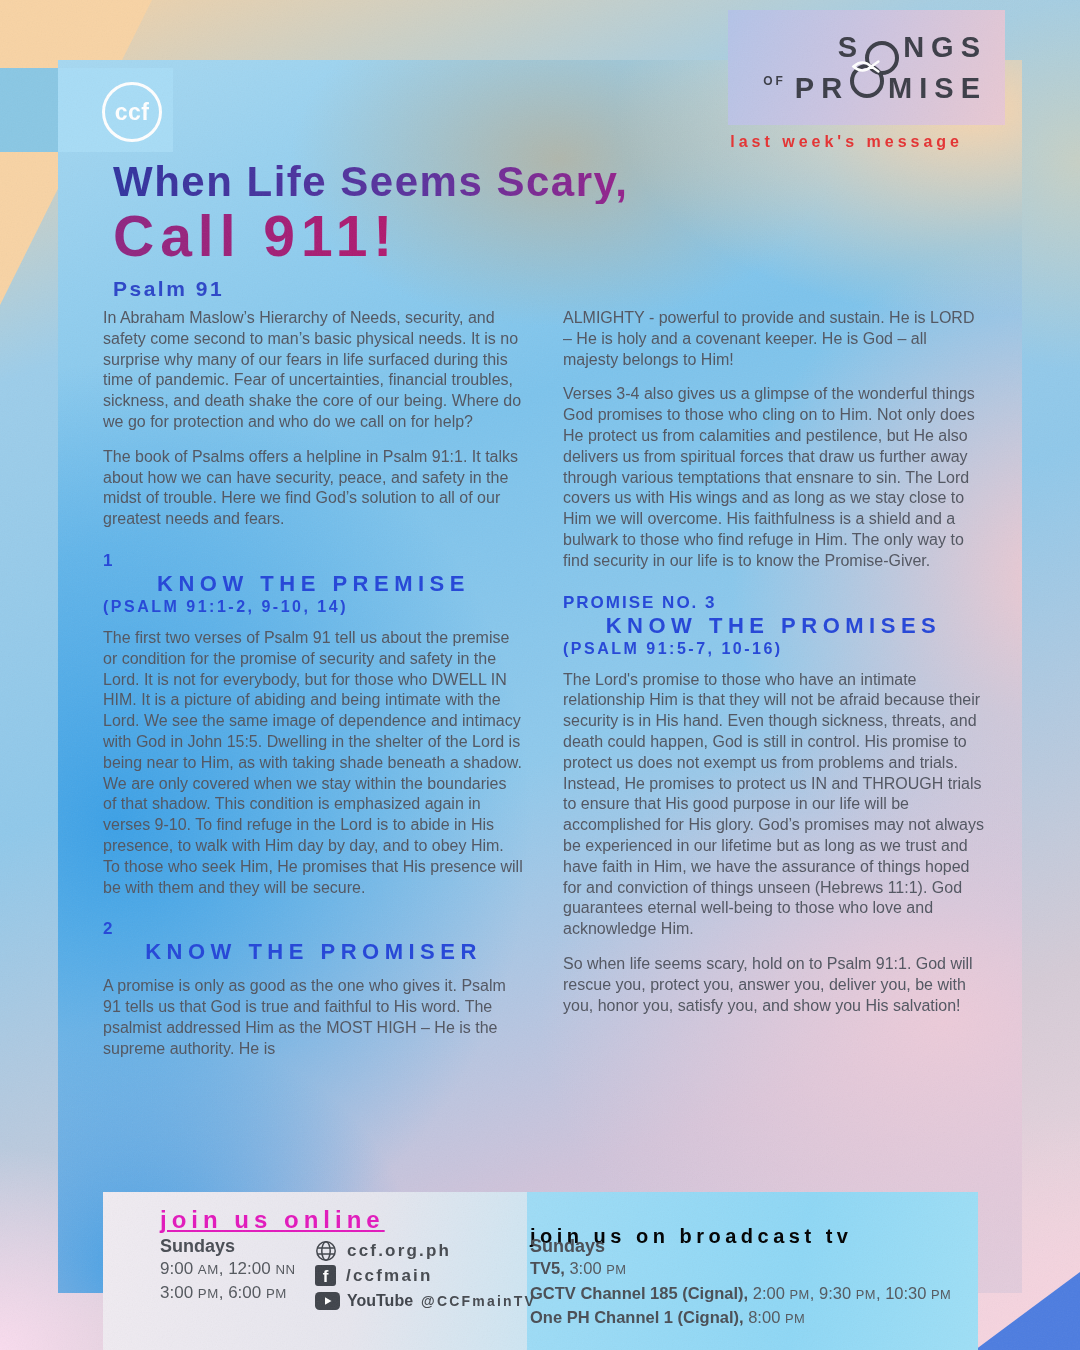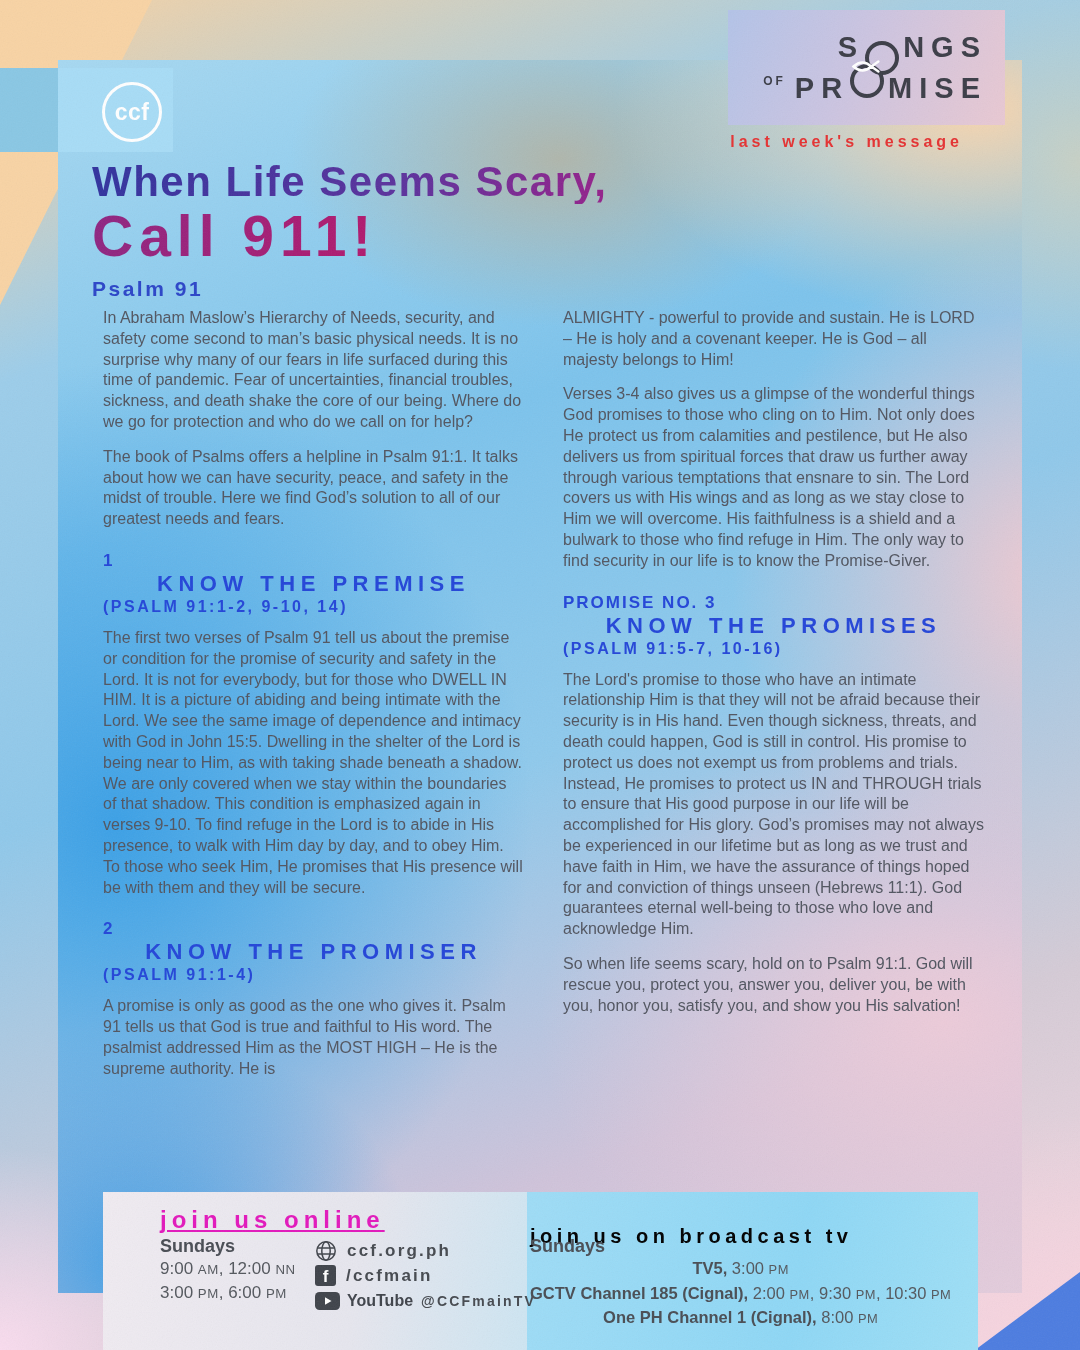--- a/index.html
+++ b/index.html
@@ -41,21 +41,21 @@
   .ring{width:34px;height:34px;border:4.5px solid #3b3d47;border-radius:50%;display:inline-block;
     box-sizing:border-box;margin:0 4px 0 1px;position:relative;}
   .ring.r1{transform:translateY(11px);}
   .ring.r2{transform:translateY(-7px);}
   .songs-of{font-size:12px;letter-spacing:3px;font-weight:bold;margin-right:9px;transform:translateY(-7px);margin-left:29px;}
   .songs-l2{margin-top:7px;}
   .fish{position:absolute;left:50%;top:-10px;transform:translateX(-52%);}
   .tagline{position:absolute;left:728px;top:133px;width:259px;text-align:right;padding-right:24px;
     box-sizing:border-box;font-weight:bold;font-size:16px;letter-spacing:4px;color:#e53131;}
   
-  .titles{position:absolute;left:92px;top:160px;width:700px;}
+  .titles{position:absolute;left:113px;top:160px;width:700px;}
   .t1{font-size:42px;font-weight:bold;letter-spacing:1.5px;line-height:1.05;
     background:linear-gradient(90deg,#30329e 0%,#5c319c 45%,#a21d86 80%,#c3156a 100%);
     -webkit-background-clip:text;background-clip:text;color:transparent;}
   .t2{font-size:57px;font-weight:bold;letter-spacing:6px;line-height:1.0;margin-top:4px;
     background:linear-gradient(90deg,#8e2581 0%,#b5176b 45%,#c61459 100%);
     -webkit-background-clip:text;background-clip:text;color:transparent;}
   .subtitle{font-size:21px;font-weight:bold;letter-spacing:2.5px;color:#2b45c8;margin-top:12px;}
   
   .col{position:absolute;top:308px;width:421px;color:#515560;font-size:16px;line-height:1.3;}
   .col-left{left:103px;}
@@ -78,21 +78,21 @@
   .online-block{position:absolute;left:160px;top:1236px;color:#53575d;}
   .online-block .time{font-size:17px;line-height:23px;}
   .links-block{position:absolute;left:315px;top:1238px;}
   .link-row{display:flex;align-items:center;height:25px;color:#45494f;}
   .link-text{font-size:17px;font-weight:bold;letter-spacing:2.2px;margin-left:10px;}
   .yt-word{font-size:16px;font-weight:bold;letter-spacing:0;margin-left:7px;color:#3f434a;text-align:center;}
   .yt-handle{font-size:14px;font-weight:bold;letter-spacing:2.2px;margin-left:8px;}
   .fb{width:21px;height:21px;border-radius:3px;background:#3f434a;color:#fff;display:flex;
     align-items:flex-end;justify-content:center;font-weight:bold;font-size:17px;line-height:19px;}
   .broadcast-block{position:absolute;left:530px;top:1236px;color:#53575d;}
-  .tv-line{font-size:16.5px;line-height:22.5px;white-space:nowrap;text-align:center;}
+  .tv-line{font-size:16.5px;line-height:22.5px;white-space:nowrap;}
   .tv-line b{color:#494d54;}
   .sc{font-size:0.78em;letter-spacing:0.5px;}
   .noise{position:absolute;inset:0;pointer-events:none;opacity:0.07;}
 </style>
 </head>
 <body>
 
 <div id="page">
   <div class="page-bg"></div>
   <div class="tri-tl"></div>
@@ -135,21 +135,20 @@
       <p class="body-p">The book of Psalms offers a helpline in Psalm 91:1. It talks about how we can have security, peace, and safety in the midst of trouble. Here we find God’s solution to all of our greatest needs and fears.</p>
       <div class="sec">
         <div class="sec-num">1</div>
         <div class="sec-title">KNOW THE PREMISE</div>
         <div class="sec-ref">(PSALM 91:1-2, 9-10, 14)</div>
       </div>
       <p class="body-p">The first two verses of Psalm 91 tell us about the premise or condition for the promise of security and safety in the Lord. It is not for everybody, but for those who DWELL IN HIM. It is a picture of abiding and being intimate with the Lord. We see the same image of dependence and intimacy with God in John 15:5. Dwelling in the shelter of the Lord is being near to Him, as with taking shade beneath a shadow. We are only covered when we stay within the boundaries of that shadow. This condition is emphasized again in verses 9-10. To find refuge in the Lord is to abide in His presence, to walk with Him day by day, and to obey Him. To those who seek Him, He promises that His presence will be with them and they will be secure.</p>
       <div class="sec">
         <div class="sec-num">2</div>
         <div class="sec-title">KNOW THE PROMISER</div>
-        <div class="sec-ref">(PSALM 91:1-4)</div>
       </div>
       <p class="body-p">A promise is only as good as the one who gives it. Psalm 91 tells us that God is true and faithful to His word. The psalmist addressed Him as the MOST HIGH – He is the supreme authority. He is</p>
     </div>
   <div class="col col-right" id="col-right">
       <p class="body-p">ALMIGHTY - powerful to provide and sustain. He is LORD – He is holy and a covenant keeper. He is God – all majesty belongs to Him!</p>
       <p class="body-p">Verses 3-4 also gives us a glimpse of the wonderful things God promises to those who cling on to Him. Not only does He protect us from calamities and pestilence, but He also delivers us from spiritual forces that draw us further away through various temptations that ensnare to sin. The Lord covers us with His wings and as long as we stay close to Him we will overcome. His faithfulness is a shield and a bulwark to those who find refuge in Him. The only way to find security in our life is to know the Promise-Giver.</p>
       <div class="sec">
         <div class="sec-num">PROMISE NO. 3</div>
         <div class="sec-title">KNOW THE PROMISES</div>
         <div class="sec-ref">(PSALM 91:5-7, 10-16)</div>

